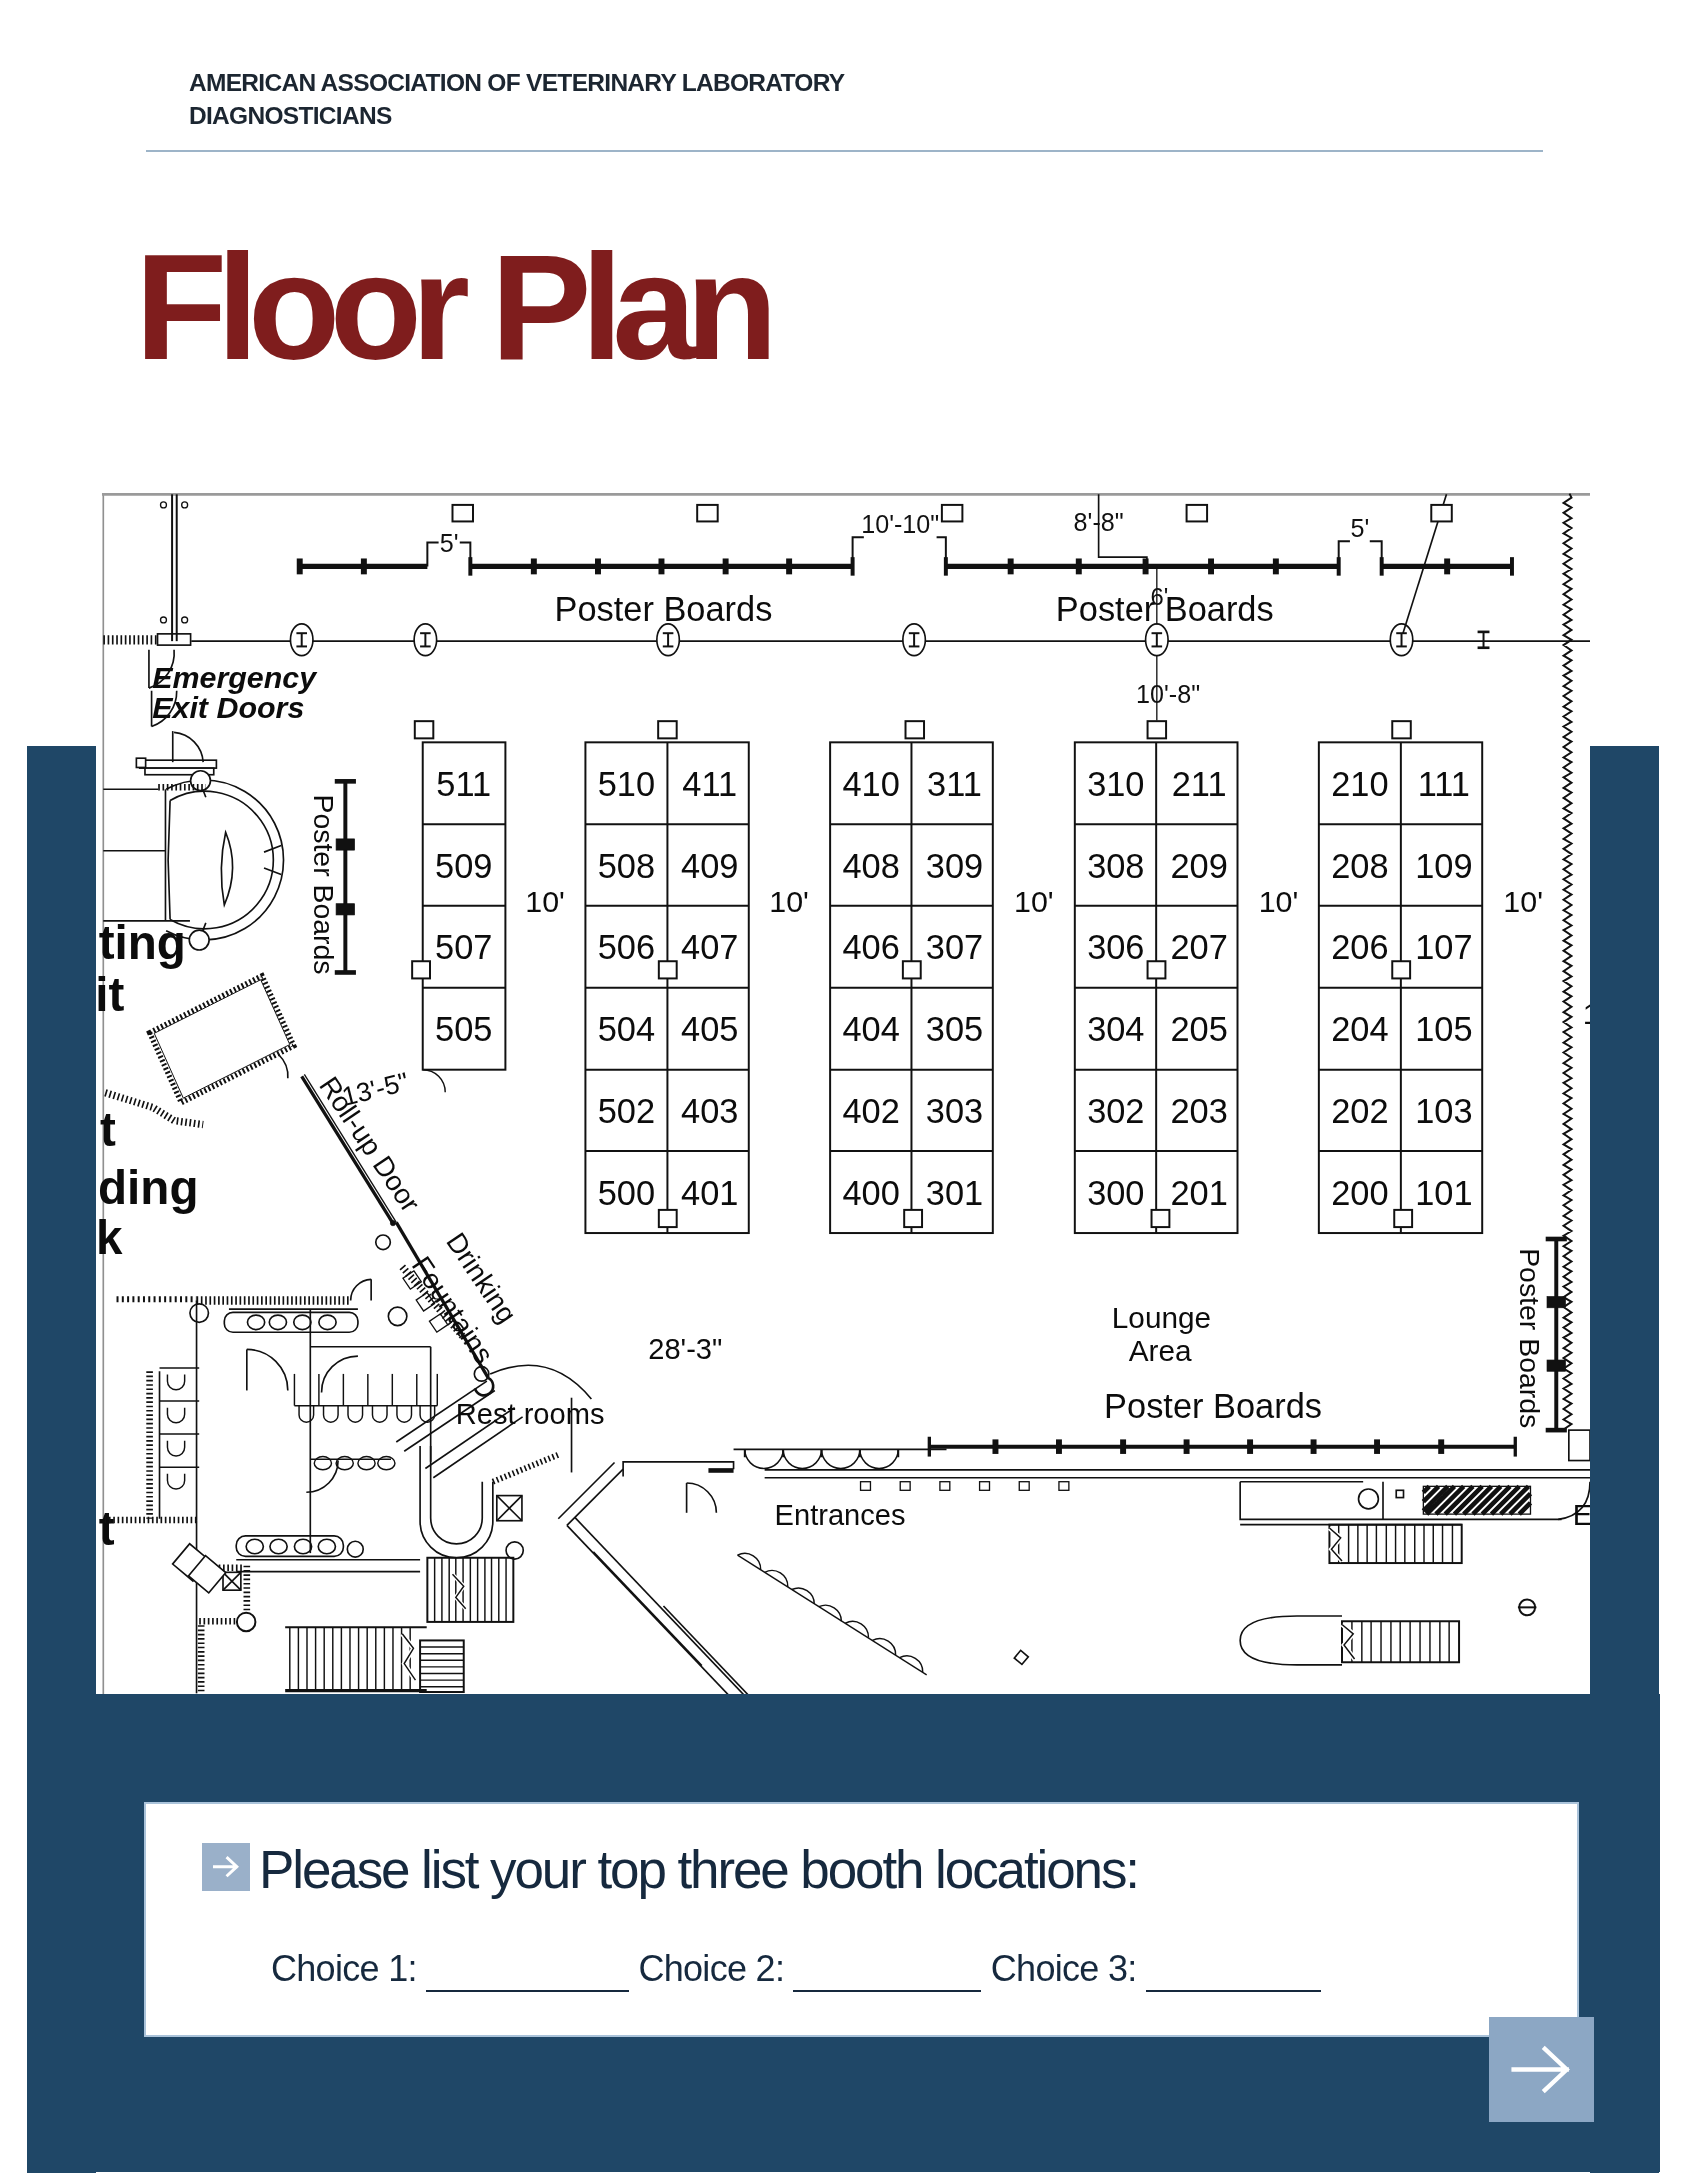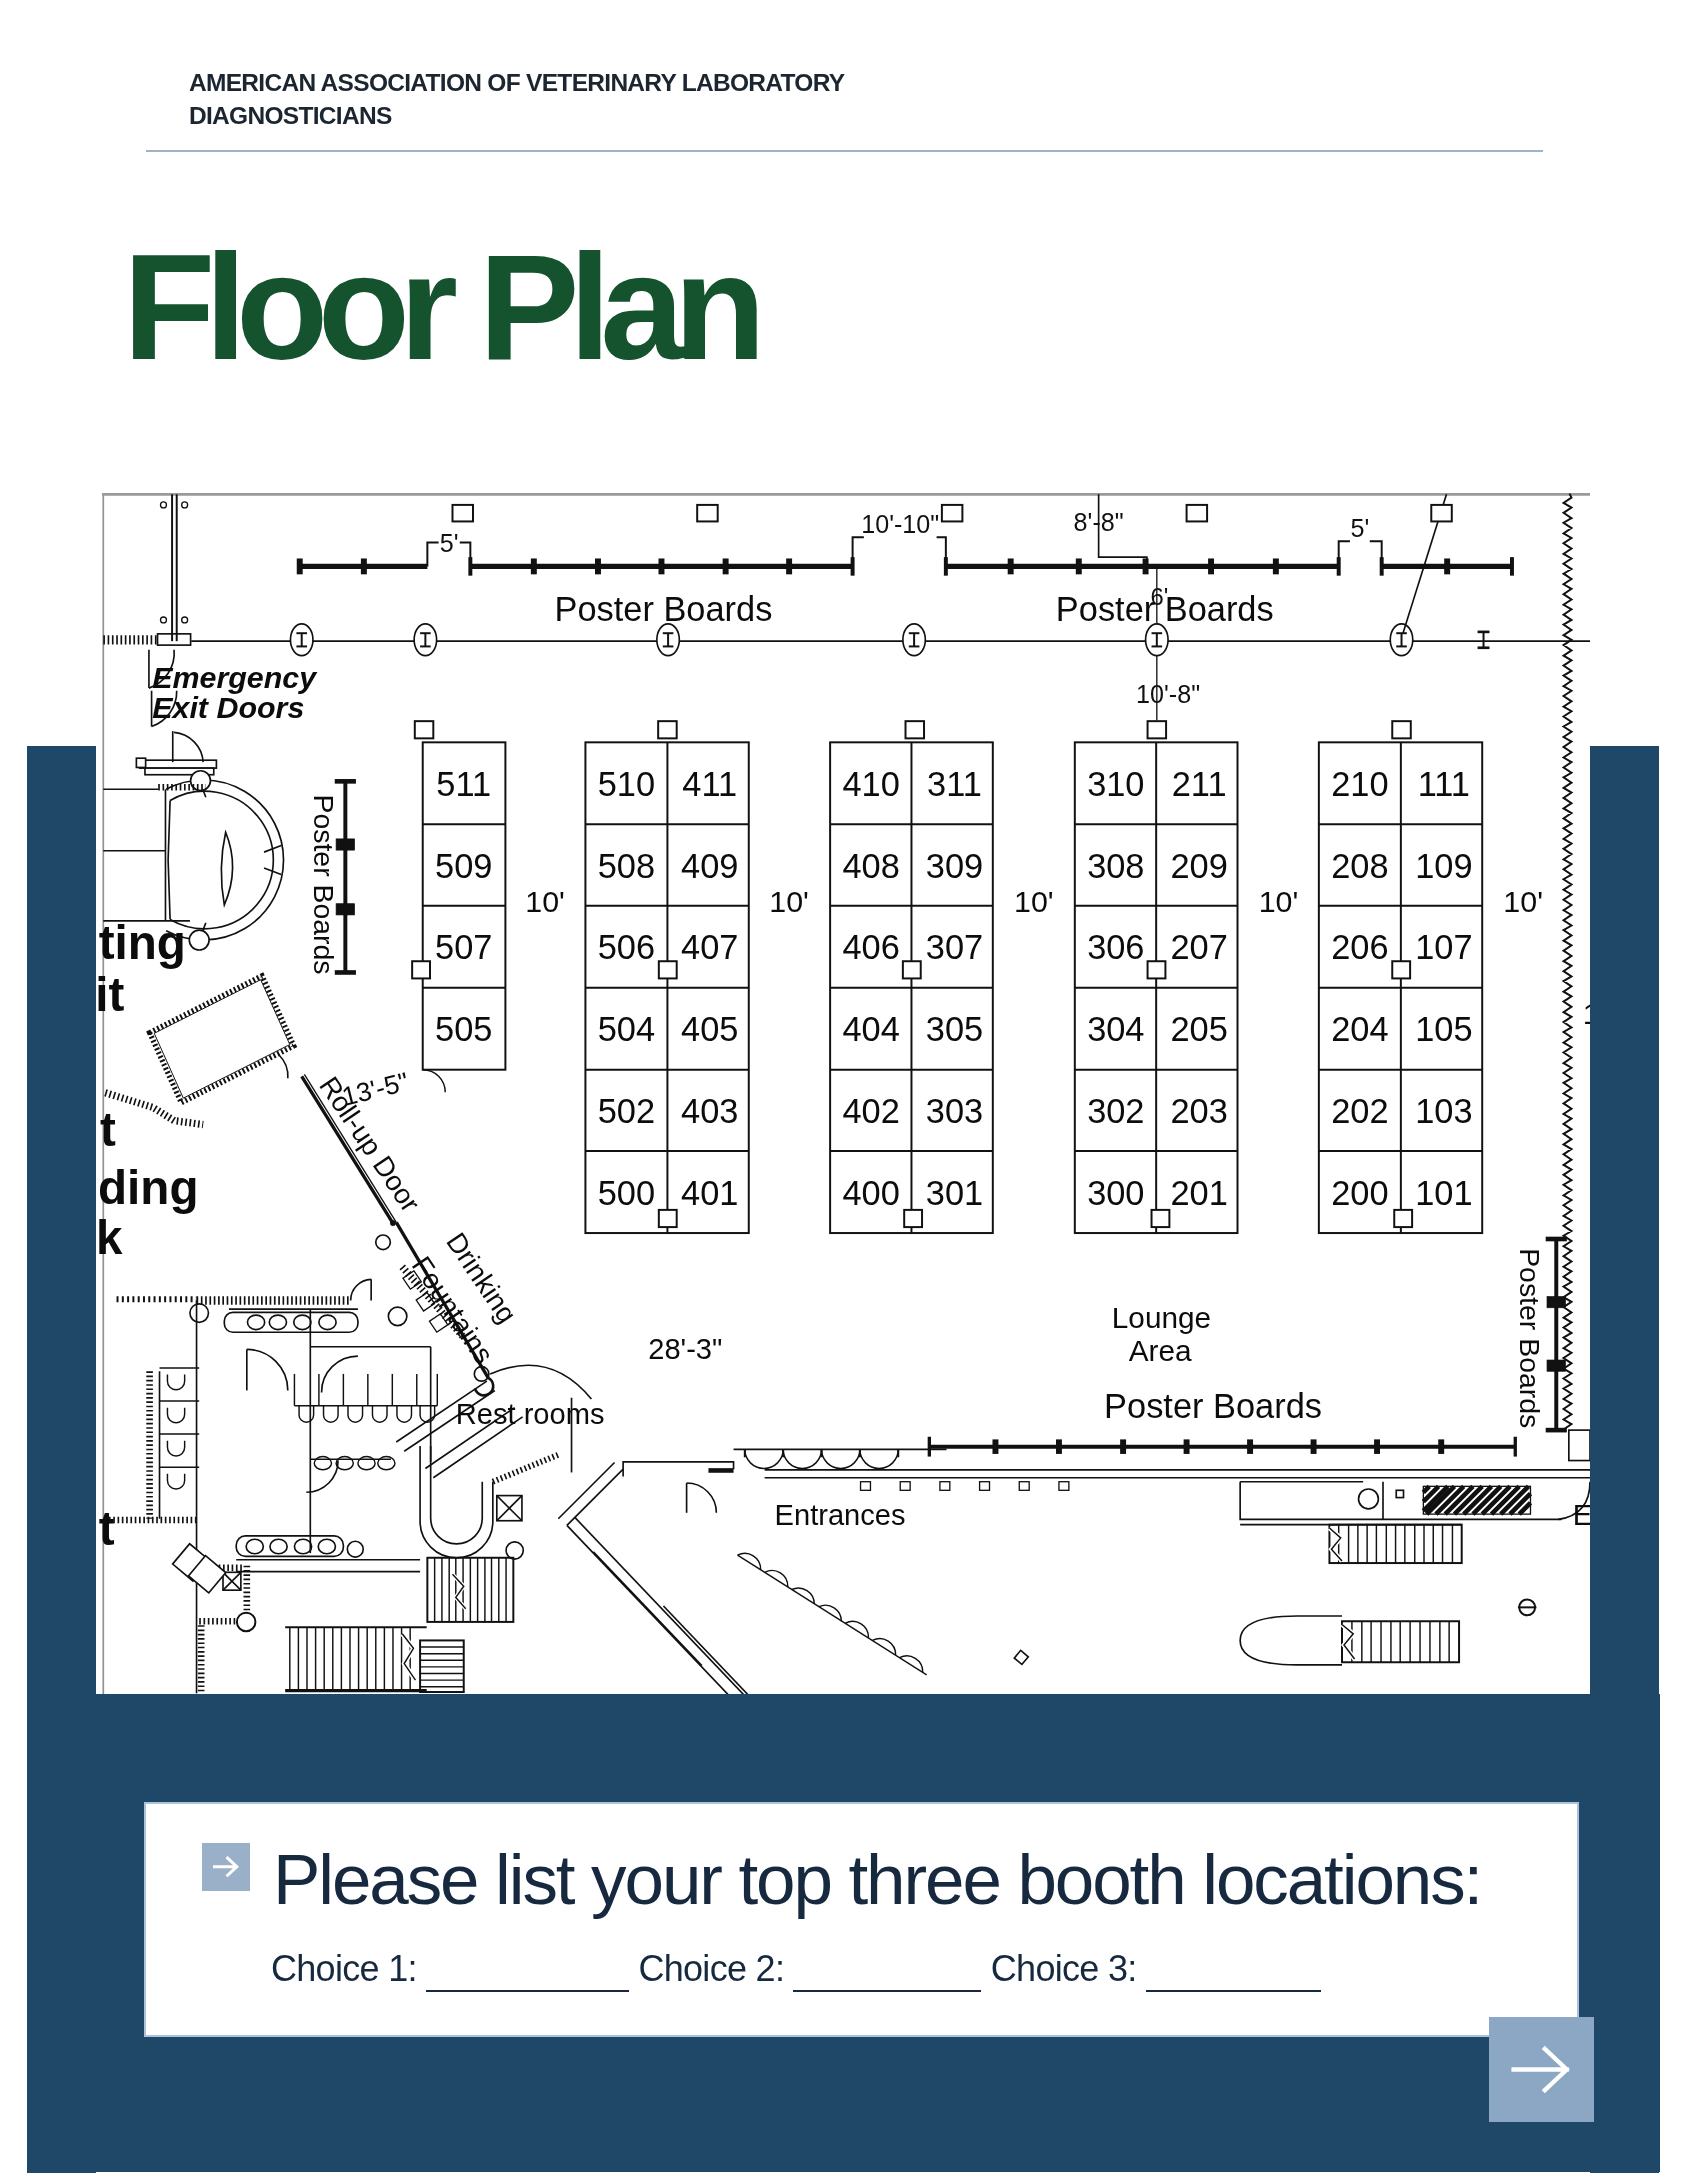--- a/index.html
+++ b/index.html
@@ -7,21 +7,21 @@
        font-family:"Liberation Sans", sans-serif;}
   .abs{position:absolute;}
 </style>
 </head>
 <body>
 
 <div class="abs" style="left:145px;top:66px;font-size:24.5px;font-weight:bold;color:#1c2631;line-height:33px;letter-spacing:-0.7px;margin-left:44px;">AMERICAN ASSOCIATION OF VETERINARY LABORATORY<br>DIAGNOSTICIANS</div>
 
 <div class="abs" style="left:146px;top:150px;width:1397px;height:2px;background:#9db4c8;"></div>
 
-<div class="abs" style="left:123px;top:220px;font-size:151px;font-weight:bold;color:#14532d;letter-spacing:-10.6px;text-align:center;">Floor Plan</div>
+<div class="abs" style="left:135px;top:220px;font-size:151px;font-weight:bold;color:#7f1d1d;letter-spacing:-10.6px;text-align:center;">Floor Plan</div>
 
 <div class="abs" id="planwrap" style="left:95px;top:493px;width:1500px;height:1201px;">
 <svg width="1500" height="1201" viewBox="143 745 2267 1816">
 
 <line x1="155" y1="746" x2="155" y2="2561" stroke="#909090" stroke-width="2.5"></line>
 
 <line x1="153" y1="747" x2="2403" y2="747" stroke="#9a9a9a" stroke-width="4"></line>
 
 <g stroke="#111" fill="none">
         <line x1="452" y1="856" x2="645" y2="856" stroke-width="8"></line>
@@ -710,21 +710,21 @@
 <div class="abs" style="left:26.5px;top:1694px;width:1633px;height:478px;background:#1f4767;"></div>
 
 <div class="abs" style="left:144px;top:1802px;width:1431px;height:231px;background:#ffffff;border:2px solid #aac3da;"></div>
 
 <div class="abs" style="left:202px;top:1843px;width:48px;height:48px;background:#9ab0c9;">
 <svg width="46" height="48" viewBox="0 0 70 73">
       <path d="M19,36 h33 M39,23 l14,13 -14,13" stroke="#ffffff" stroke-width="4.5" fill="none" stroke-linecap="square" stroke-linejoin="miter"></path>
     </svg>
 </div>
 
-<div class="abs" style="left:273px;top:1839px;font-size:71px;color:#16293e;letter-spacing:-2.1px;">Please list your top three booth locations:</div>
+<div class="abs" style="left:259px;top:1839px;font-size:53px;color:#16293e;letter-spacing:-2.1px;">Please list your top three booth locations:</div>
 
 <div class="abs" style="left:271px;top:1948px;font-size:36px;color:#16293e;letter-spacing:-0.7px;white-space:nowrap;">Choice 1:&nbsp;<span style="display:inline-block;width:203px;border-bottom:2.6px solid #16293e;">&nbsp;</span>&nbsp;Choice 2:&nbsp;<span style="display:inline-block;width:188px;border-bottom:2.6px solid #16293e;">&nbsp;</span>&nbsp;Choice 3:&nbsp;<span style="display:inline-block;width:175px;border-bottom:2.6px solid #16293e;">&nbsp;</span></div>
 
 <div class="abs" style="left:1489px;top:2017px;width:105px;height:105px;background:#8ca7c4;">
 <svg width="105" height="105" viewBox="0 0 158 158">
       <path d="M37,79 h80 M84,48 l33,31 -33,31" stroke="#ffffff" stroke-width="6.5" fill="none" stroke-linecap="square" stroke-linejoin="miter"></path>
     </svg>
 </div>
 
 

